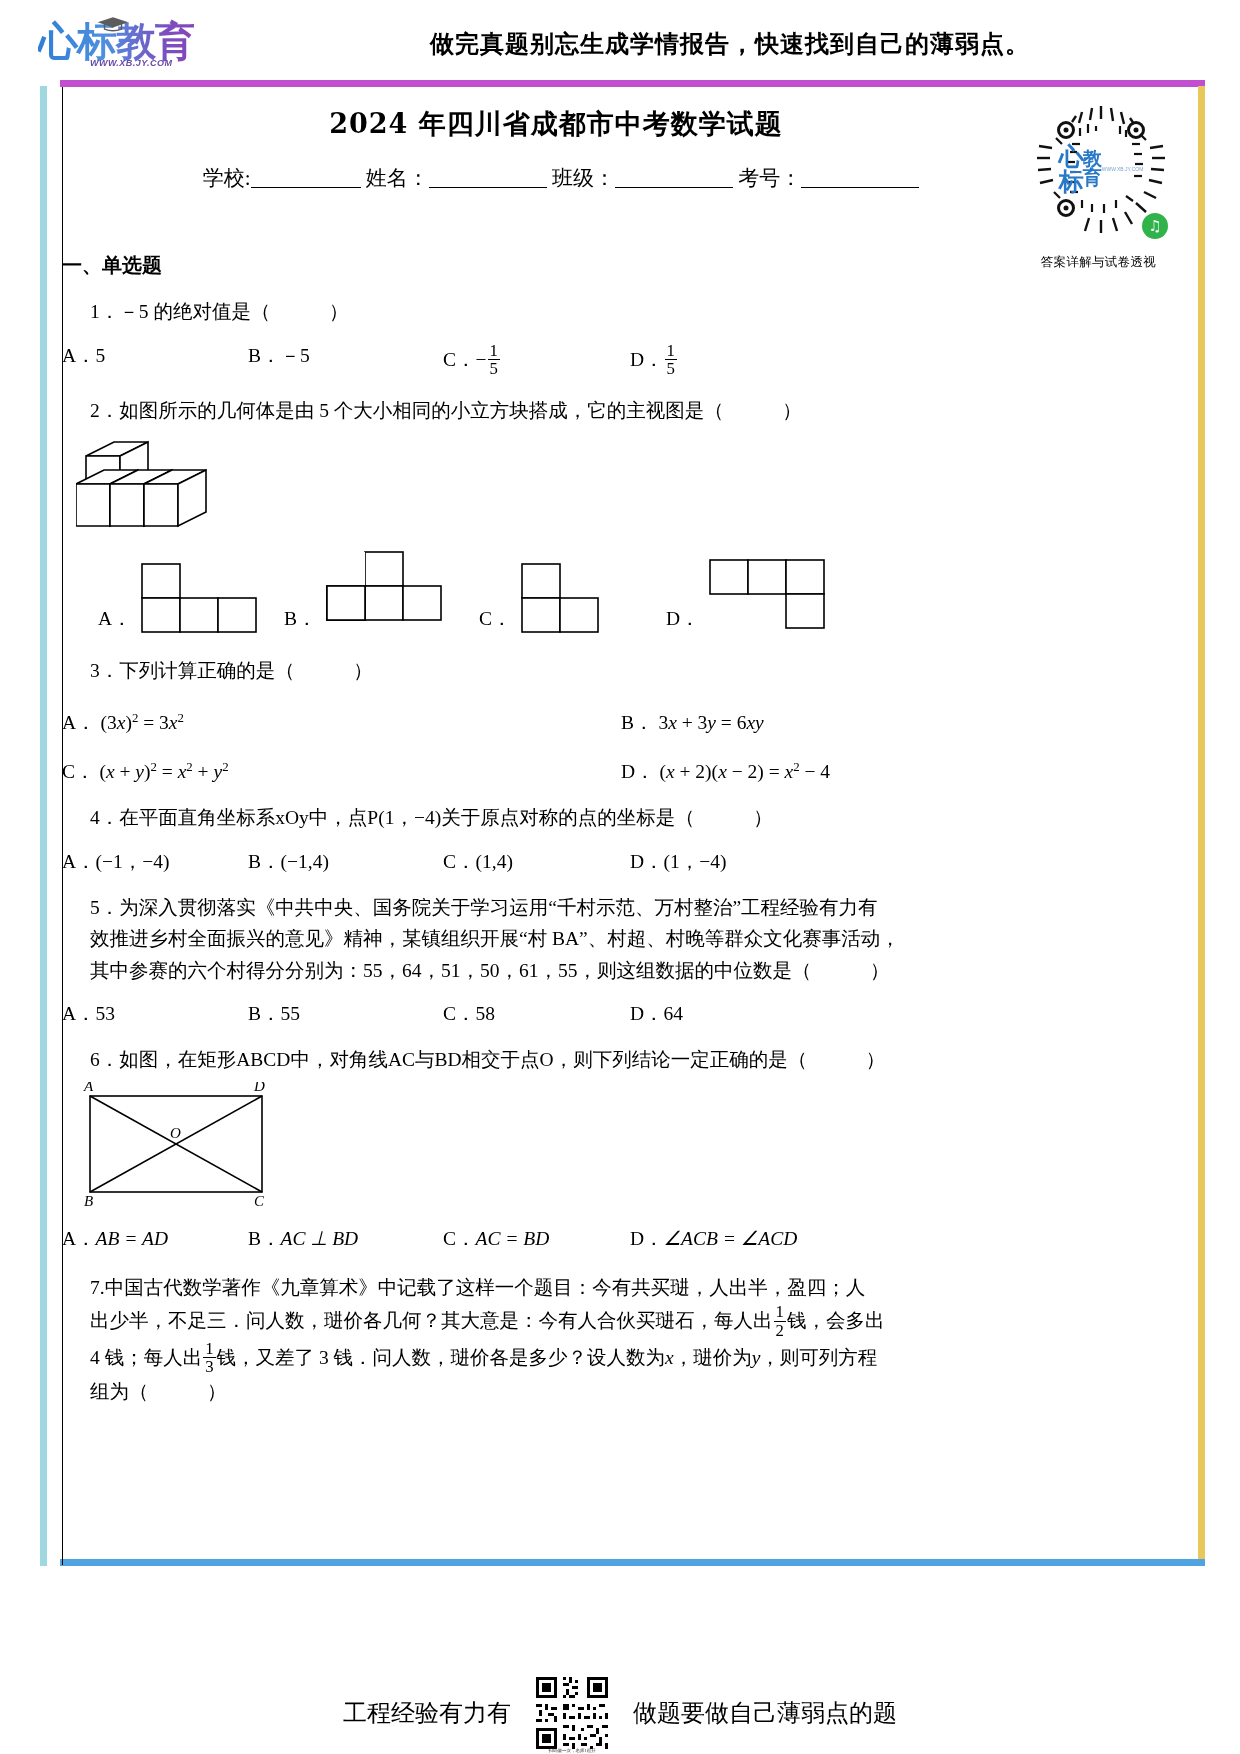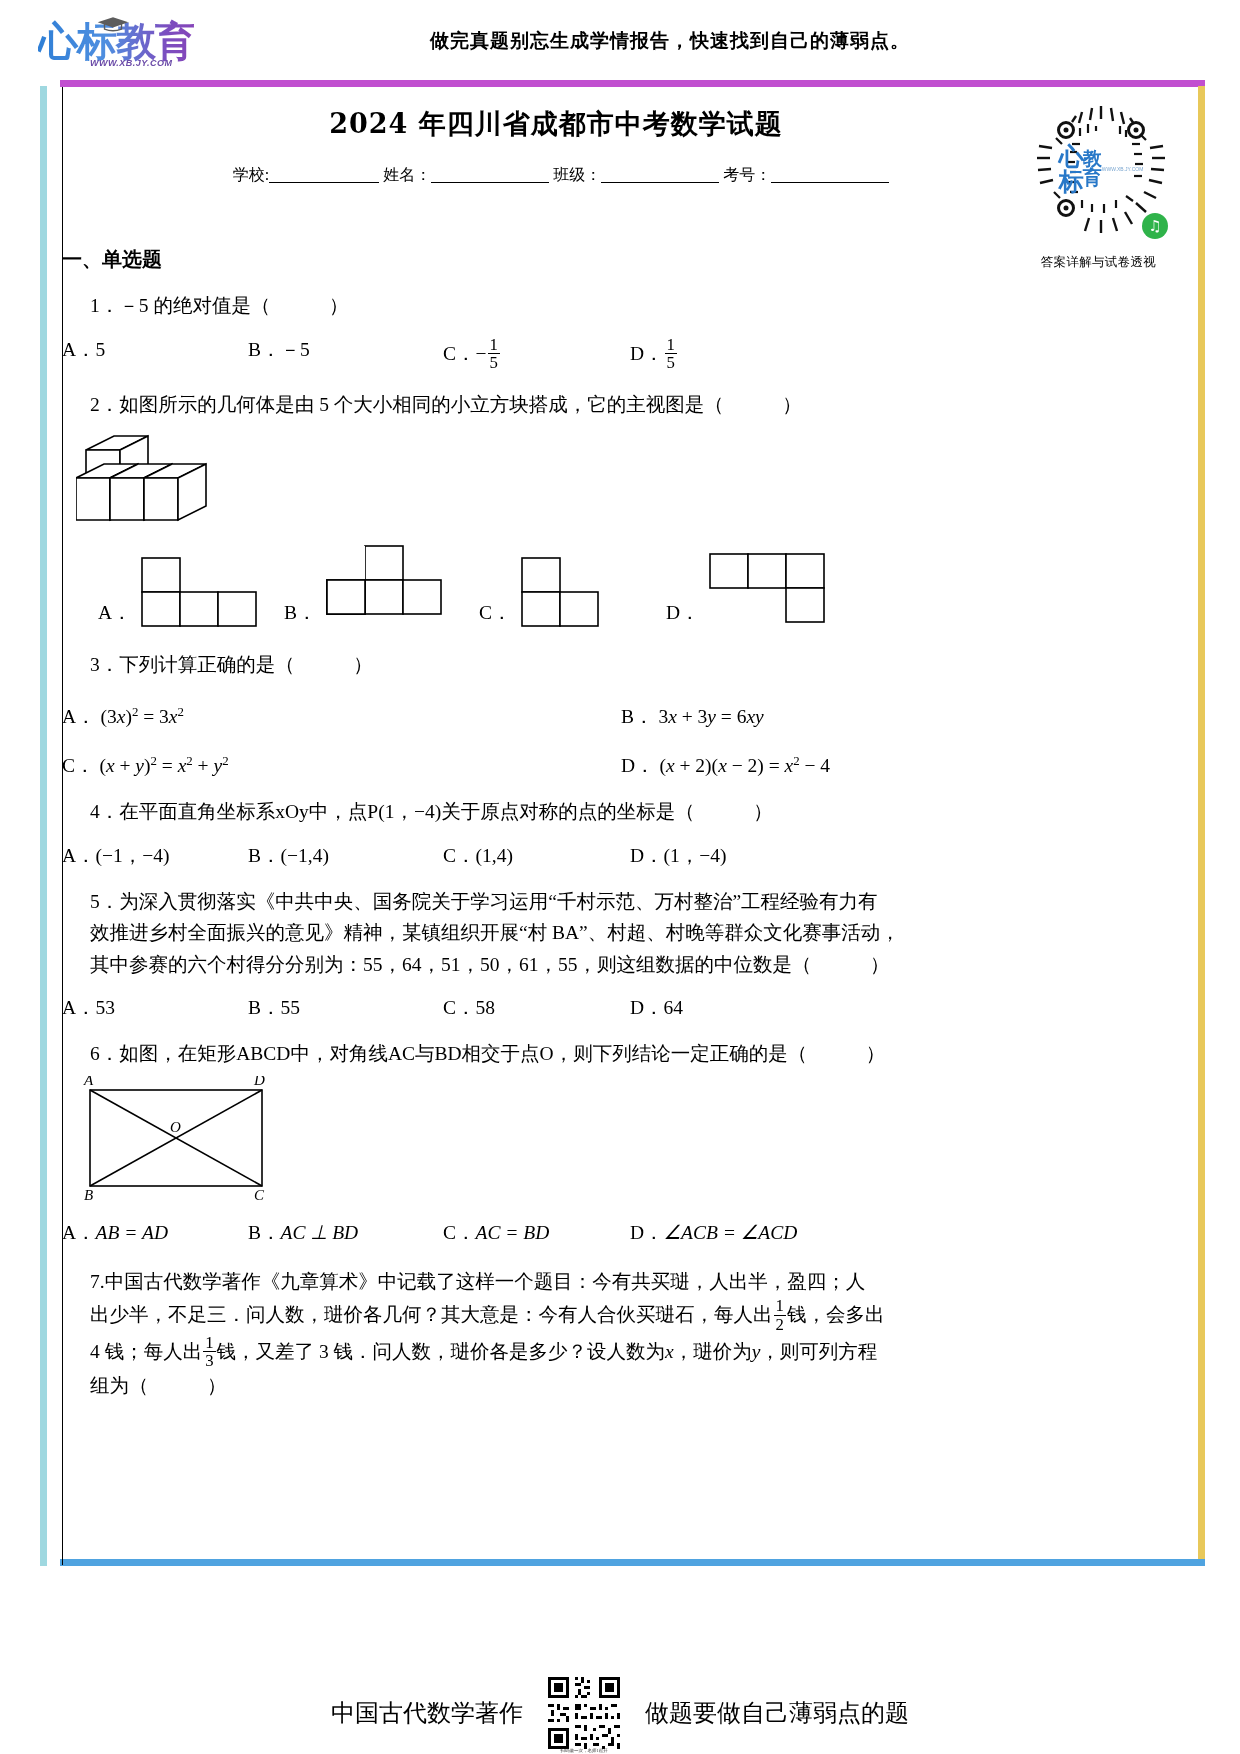--- a/index.html
+++ b/index.html
@@ -34,21 +34,21 @@
     font-family:"Liberation Sans","DejaVu Sans",sans-serif;
     font-size:9px; font-style:italic; font-weight:bold;
     color:#6b4ba8; letter-spacing:0.5px;
   }
   .logo-cap {
     position:absolute; left:58px; top:-2px; width:34px; height:16px;
   }
   .banner-text {
     position:absolute; left:430px; top:28px;
     font-family:"DejaVu Serif","Liberation Serif",serif;
-    font-size:19px; font-weight:600; letter-spacing:1px;
+    font-size:24px; font-weight:600; letter-spacing:1px;
     white-space:nowrap;
   }
 
   
   .pageframe {
     position:absolute; left:40px; top:80px; width:1165px; height:1585px;
   }
   .bar-top { position:absolute; left:20px; top:0; width:1145px; height:7px; background:#c14fd0; }
   .bar-left { position:absolute; left:0px; top:6px; width:7px; height:1480px; background:#9fd8e0; }
   .bar-right { position:absolute; left:1158px; top:6px; width:7px; height:1480px; background:#e8c85a; }
@@ -62,21 +62,21 @@
   .doc {
     position:absolute; left:62px; top:86px; width:1118px; height:1560px;
   }
   .title {
     text-align:center; font-size:27px; font-weight:bold;
     font-family:"DejaVu Serif","Liberation Serif",serif;
     margin:20px 0 0 0; letter-spacing:1px;
     padding-right:130px;
   }
   .fillrow {
-    text-align:center; font-size:16px; margin-top:22px;
+    text-align:center; font-size:21px; margin-top:22px;
     padding-right:120px; white-space:nowrap;
   }
   .ul { display:inline-block; border-bottom:1.5px solid #000; width:118px; height:19px; vertical-align:-3px; }
   .ul.s { width:110px; }
 
   
   .qrbox { position:absolute; right:10px; top:14px; width:138px; height:140px; }
   .qr-burst { position:absolute; left:0; top:0; width:138px; height:138px; }
   .qr-center {
     position:absolute; left:36px; top:36px; width:66px; height:66px;
@@ -409,21 +409,21 @@
   <div class="q" style="margin-top:20px;">
     <span class="stem"><span>7.</span><span>中国古代数学著作《九章算术》中记载了这样一个题目：今有共买琎，人出半，盈四；人</span></span>
     <span class="stem">出少半，不足三．问人数，琎价各几何？其大意是：今有人合伙买琎石，每人出<span class="frac"><span class="n">1</span><span class="d">2</span></span>钱，会多出</span>
     <span class="stem">4 钱；每人出<span class="frac"><span class="n">1</span><span class="d">3</span></span>钱，又差了 3 钱．问人数，琎价各是多少？设人数为<i class="v">x</i>，琎价为<i class="v">y</i>，则可列方程</span>
     <span class="stem">组为（　　　）</span>
   </div>
 
 </div>
 
 <div class="footer">
-  <span class="f-left">中国古代数学著作</span>
+  <span class="f-left">工程经验有力有</span>
   <span class="f-qr">
     <svg width="78" height="78" viewBox="0 0 26 26" shape-rendering="crispEdges">
       <rect width="26" height="26" fill="#fff"></rect>
       <g fill="#000">
         <rect x="1" y="1" width="7" height="7"></rect>
           <rect x="2" y="2" width="5" height="5" fill="#fff"></rect>
           <rect x="3" y="3" width="3" height="3"></rect>
         <rect x="18" y="1" width="7" height="7"></rect>
           <rect x="19" y="2" width="5" height="5" fill="#fff"></rect>
           <rect x="20" y="3" width="3" height="3"></rect>

